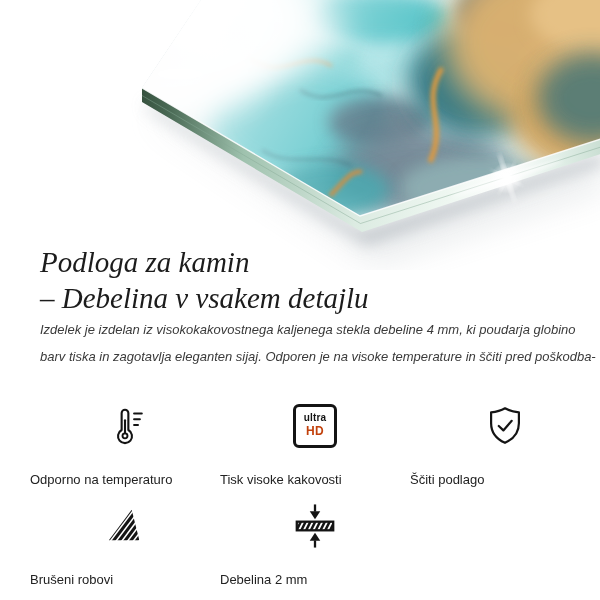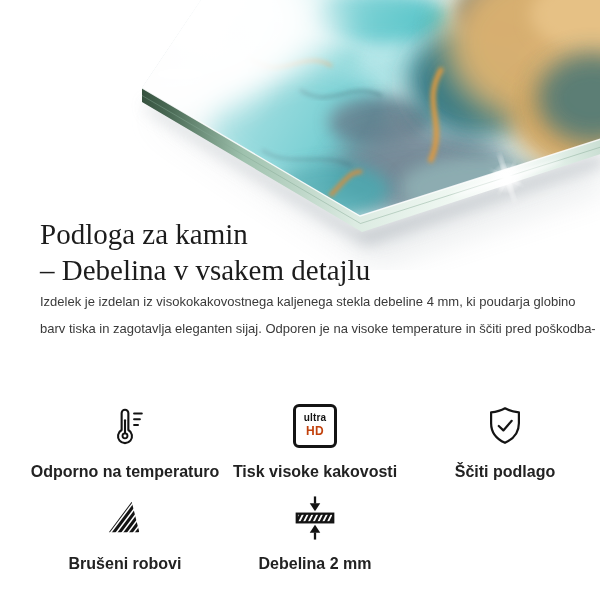--- a/index.html
+++ b/index.html
@@ -1,27 +1,27 @@
 <!DOCTYPE html>
 <html><head>
 <meta charset="utf-8">
 <style>
   html,body{margin:0;padding:0;background:#ffffff;}
   .page{position:relative;width:600px;height:600px;background:#fff;overflow:hidden;
         font-family:"Liberation Sans","DejaVu Sans",sans-serif;color:#1e1e1e;}
   .hero{position:absolute;top:0;left:0;width:600px;height:270px;pointer-events:none;}
-  .content{position:absolute;left:40px;top:216px;width:530px;}
+  .content{position:absolute;left:40px;top:244px;width:530px;font-style:italic;}
   .title{font-family:"Liberation Serif","DejaVu Serif",serif;font-weight:400;
          font-size:29px;line-height:36px;color:#1c1c1c;margin:0;}
   .desc{font-size:13px;line-height:27px;color:#3a3a3a;white-space:nowrap;}
   .features{position:absolute;left:30px;top:402px;display:grid;
             grid-template-columns:190px 190px 190px;row-gap:14px;}
-  .feature{display:flex;flex-direction:column;align-items:center;}
+  .feature{display:flex;flex-direction:column;}
   .ficon{height:48px;display:flex;align-items:center;justify-content:center;}
-  .flabel{margin-top:14px;font-size:16px;color:#222;line-height:16px;font-weight:bold;}
+  .flabel{margin-top:22px;font-size:13px;color:#222;line-height:16px;}
   .hd-box{width:38px;height:38px;border:3px solid #141414;border-radius:6px;
           display:flex;flex-direction:column;align-items:center;justify-content:center;}
   .hd-top{font-size:10px;font-weight:700;line-height:10px;letter-spacing:.2px;color:#141414;}
   .hd-bottom{font-size:12px;font-weight:700;line-height:16px;letter-spacing:.3px;color:#c2410c;}
   svg.icon{display:block;}
 </style>
 </head>
 <body>
 
 <div class="page">

